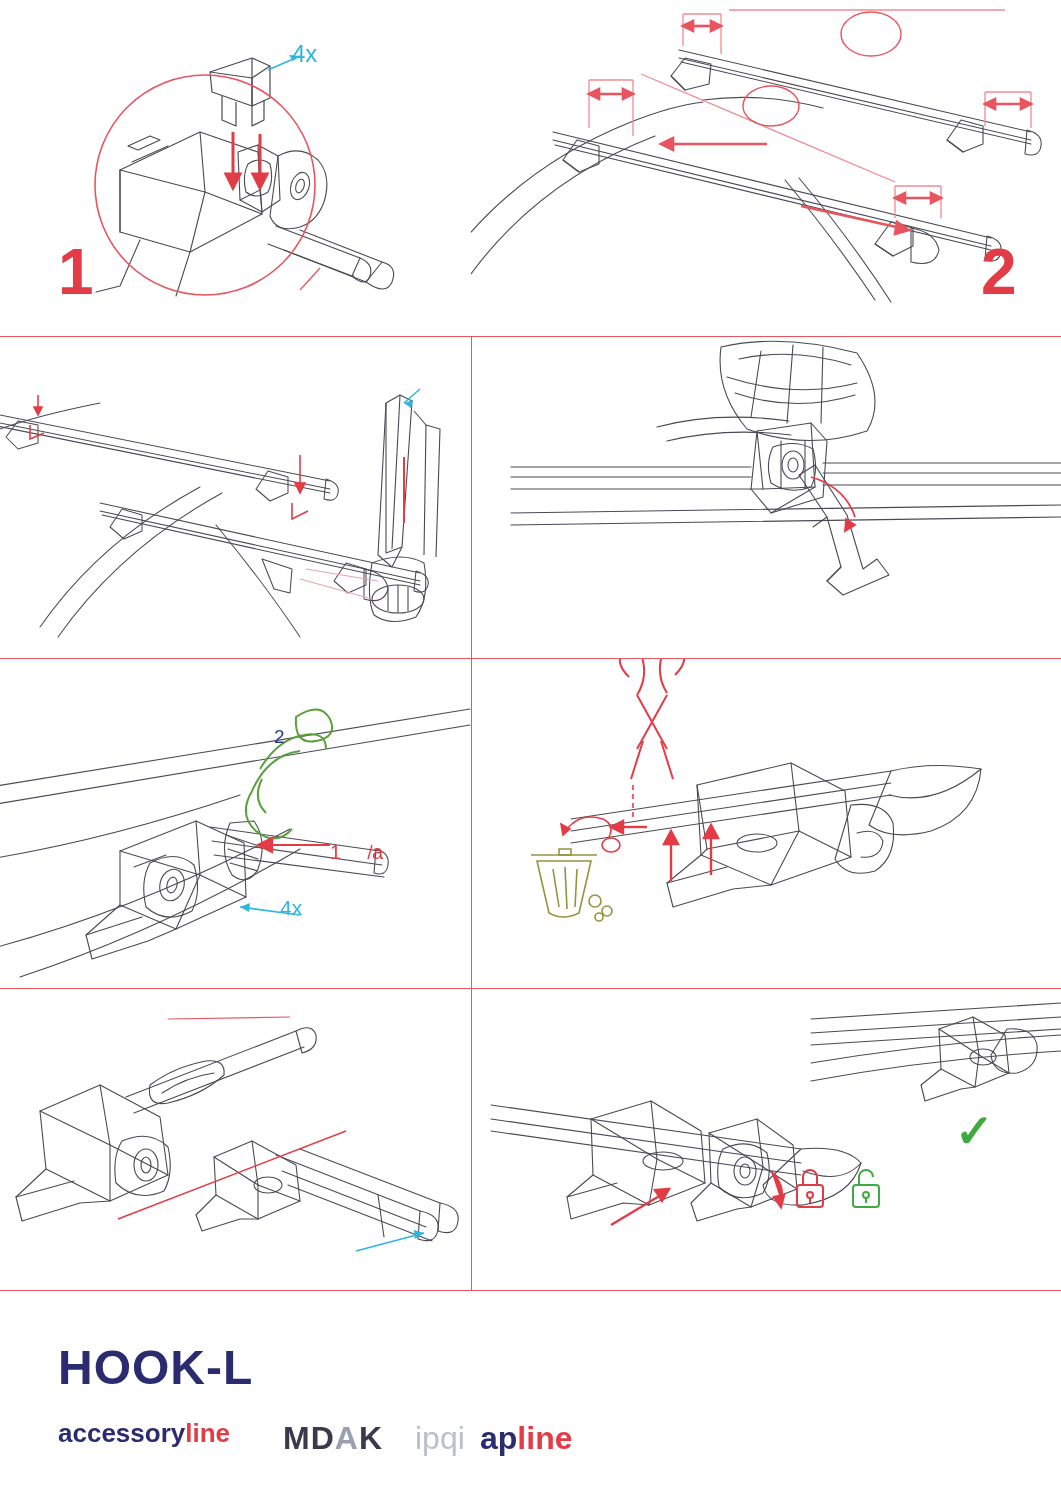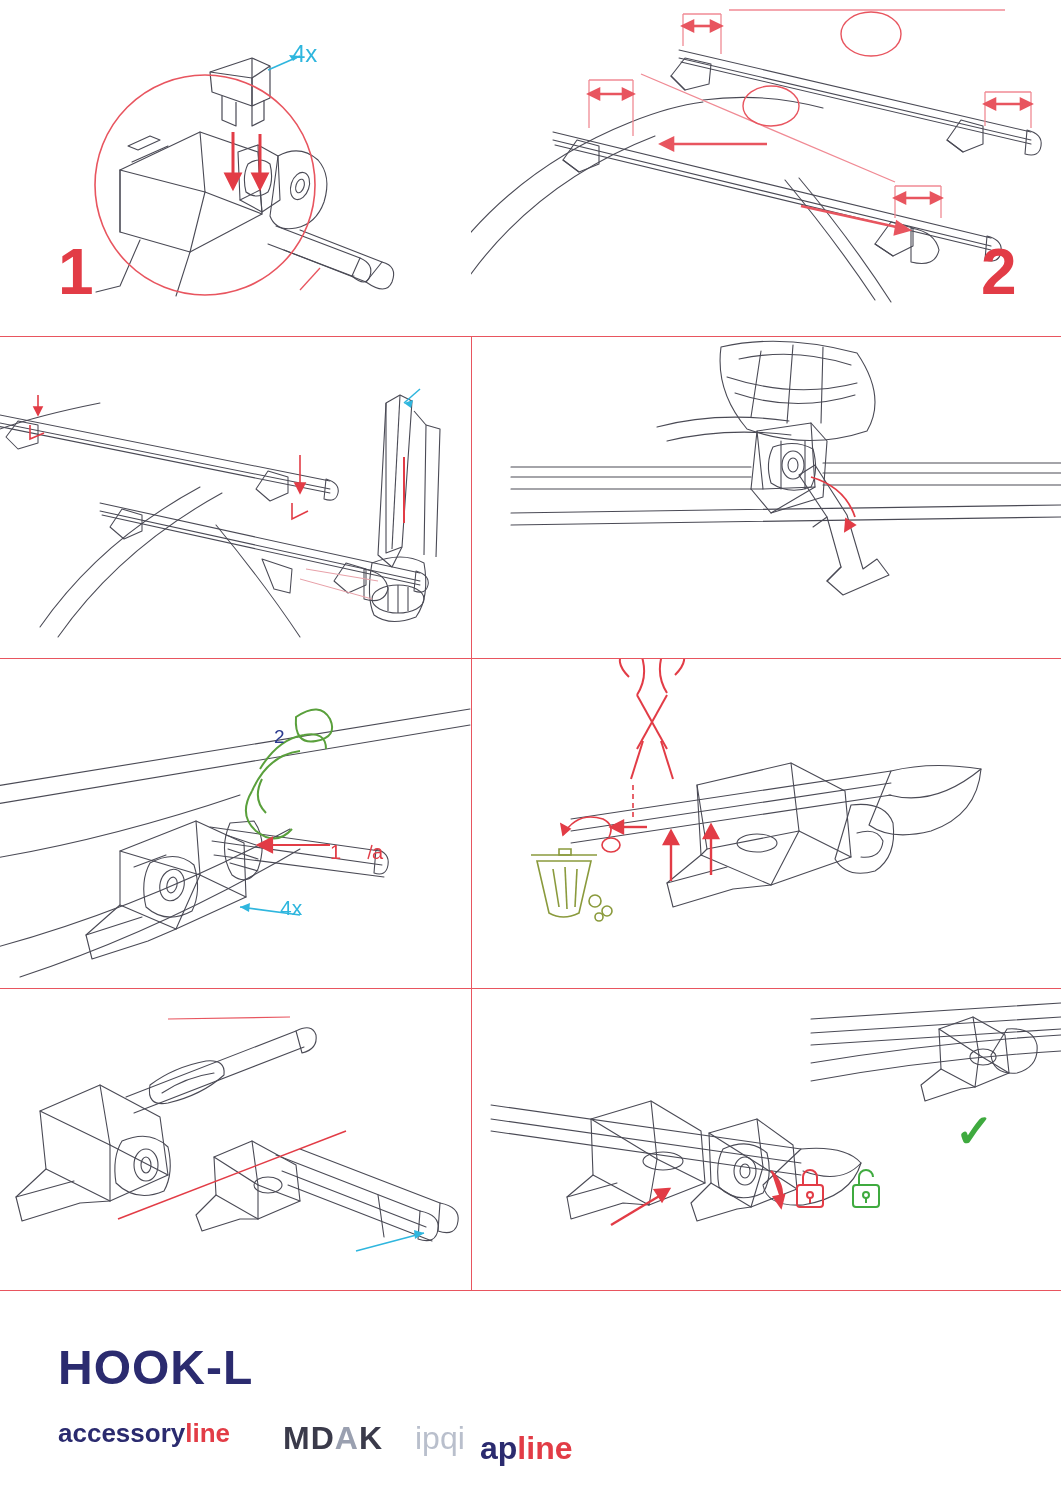--- a/index.html
+++ b/index.html
@@ -62,21 +62,21 @@
   }
   .brand-sub .accent { color:#e23c46; }
   .partner {
     position:absolute; top:1420px;
     font-size:32px;
     font-family:"Liberation Sans", sans-serif;
   }
   .p-mdak { left:283px; color:#3a3a4a; font-weight:bold; letter-spacing:1px; }
   .p-mdak .a { color:#9aa0b0; }
   .p-ipqi { left:403px; color:#b9bfcc;margin-left:12px; }
-  .p-apline { left:480px; color:#2b2b6f; font-weight:bold;margin-top:10px; }
+  .p-apline { left:480px; color:#2b2b6f; font-weight:bold; }
   .p-apline .line { color:#e23c46; }
   .check { position:absolute; color:#3faa3f; font-size:46px; font-weight:bold; line-height:1;}
 </style>
 </head>
 <body>
 
 <div class="sheet">
 
   <div class="divider" style="top:336px;"></div>
   <div class="divider" style="top:658px;"></div>

